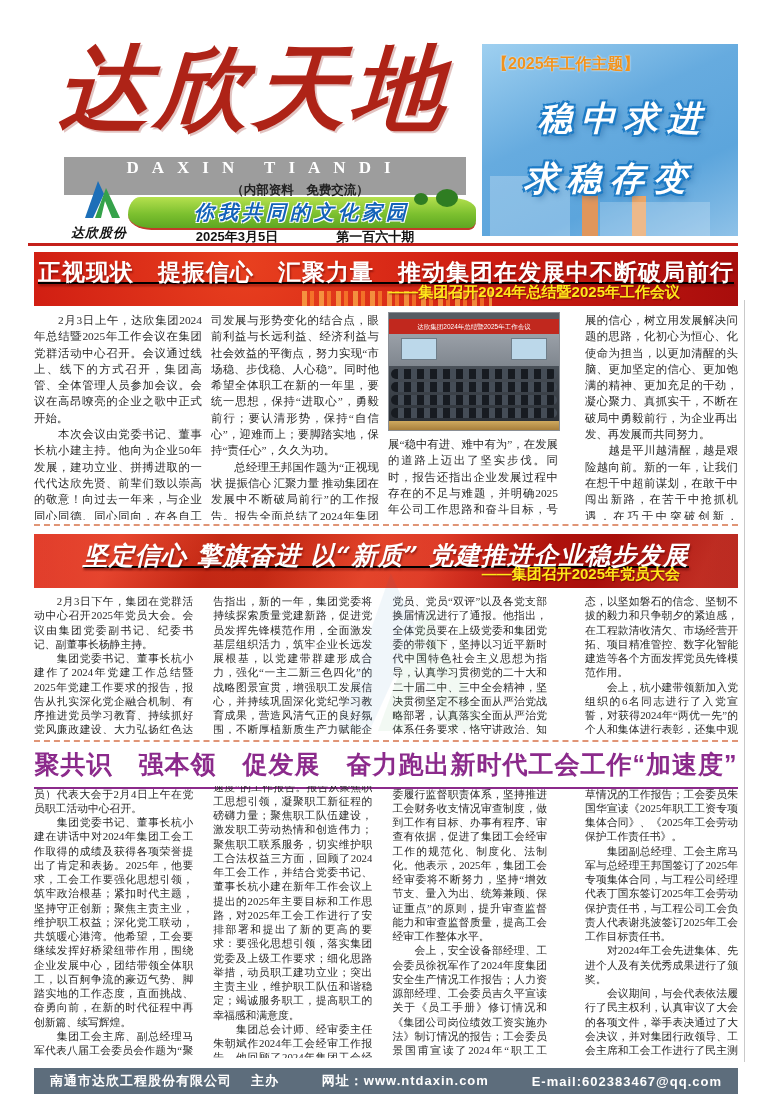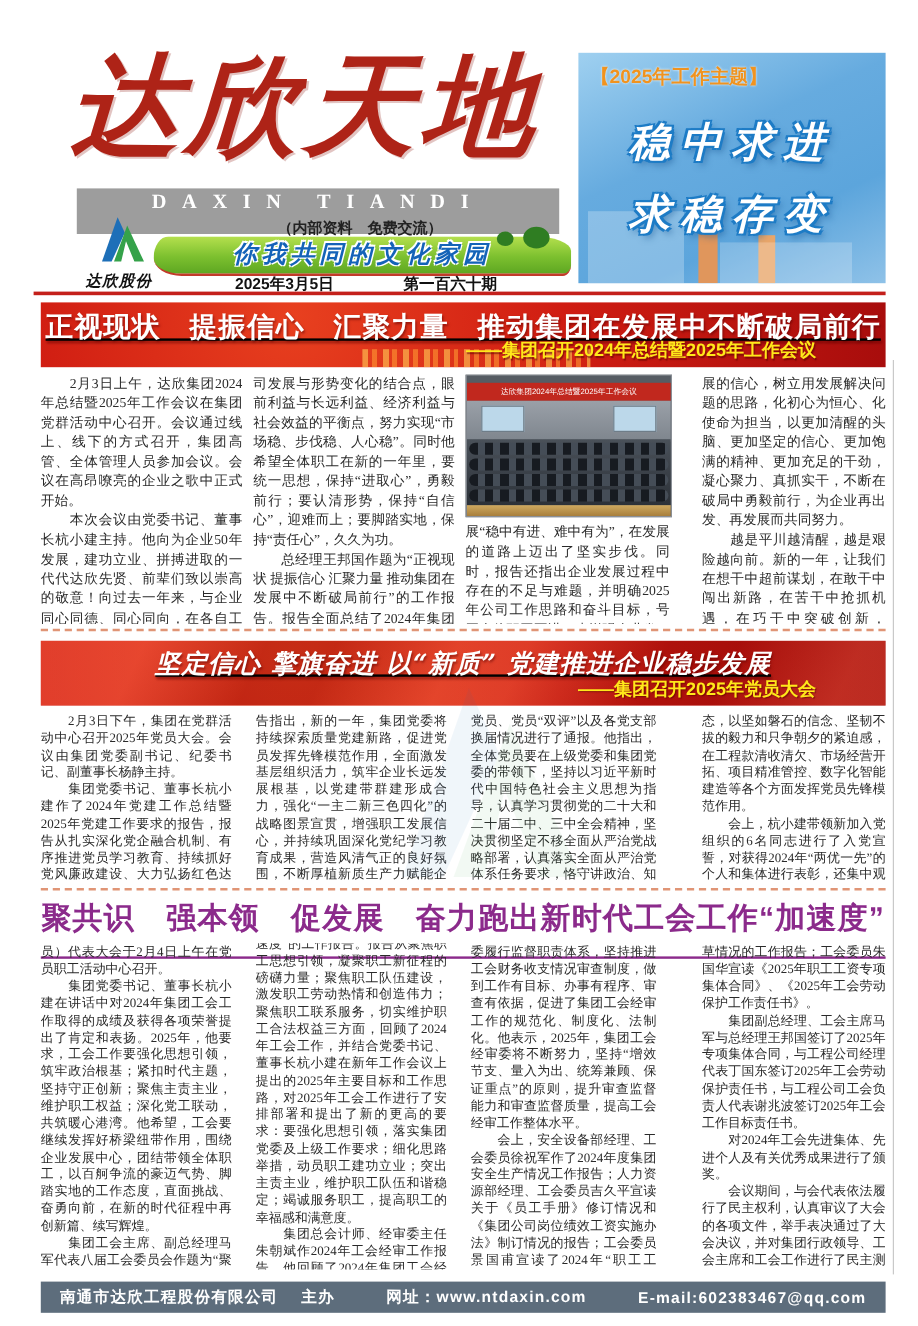--- a/index.html
+++ b/index.html
@@ -37,21 +37,21 @@
               font-weight:bold;font-style:italic;font-size:34px;letter-spacing:9px;color:#ffffff;
               text-shadow:0 0 2px #1e7cc6,2px 2px 0 #1e7cc6,-2px 2px 0 #1e7cc6,2px -2px 0 #1e7cc6,-2px -2px 0 #1e7cc6,3px 3px 6px rgba(20,80,140,.6);}
   .tb-bar{position:absolute;bottom:0;}
   .rule-red{position:absolute;left:28px;top:243px;width:710px;height:3px;background:#c4201b;}
 
   
   .banner{position:absolute;left:34px;width:704px;height:54px;overflow:hidden;
           background:radial-gradient(circle at 30% 20%,#e8401f 0%,#d01d12 45%,#a80d0c 100%);text-decoration:underline;}
   .banner .b-title{position:relative;text-align:center;margin-top:5px;font-family:"Liberation Sans",sans-serif;
           font-weight:bold;font-size:23px;color:#ffffff;letter-spacing:1px;text-shadow:1px 2px 2px rgba(90,0,0,.55);}
-  .banner.calli .b-title{font-family:"DejaVu Serif",serif;font-style:italic;font-size:21px;}
+  .banner.calli .b-title{font-family:"DejaVu Serif",serif;font-style:italic;font-size:25px;}
   .banner .b-sub{position:absolute;right:58px;top:31px;font-family:"Liberation Sans",sans-serif;
           font-weight:bold;font-size:15px;color:#ffe81a;text-shadow:1px 1px 1px rgba(90,0,0,.6);}
   .skyline{position:absolute;left:38%;bottom:0;width:190px;height:15px;opacity:.75;
            background:repeating-linear-gradient(90deg,rgba(255,190,80,.9) 0 5px,rgba(255,120,40,.15) 5px 8px,rgba(255,150,50,.85) 8px 12px,rgba(255,120,40,.1) 12px 17px);}
   .silk{position:absolute;inset:0;background:linear-gradient(115deg,rgba(255,120,90,.35) 0 12%,rgba(120,0,0,.30) 26% 34%,rgba(255,140,100,.25) 48% 56%,rgba(120,0,0,.28) 72% 80%,rgba(255,150,110,.22) 94%);}
 
   
   .article-body{position:absolute;left:34px;width:704px;display:flex;gap:9px;overflow:hidden;}
   .col{text-align:justify;white-space:pre-line;overflow:hidden;color:#2a2a2a;}
   .a12{font-size:11.4px;line-height:1.43;}
@@ -68,21 +68,21 @@
   .photo .screen{position:absolute;top:25px;width:34px;height:20px;background:#bcd8ea;border:1px solid #6f7d88;}
   .photo .crowd{position:absolute;left:0;bottom:9px;width:100%;height:55px;background:linear-gradient(#4a5159,#2c3138);}
   .photo .row{height:10px;margin:3px 2px;border-radius:5px;
               background:repeating-linear-gradient(90deg,#171b21 0 7px,#454d57 7px 13px);}
   .photo .floor{position:absolute;left:0;bottom:0;width:100%;height:9px;background:linear-gradient(#cfa95f,#a87f3c);}
 
   .dashed{position:absolute;left:34px;width:704px;border-top:2px dashed #e09576;}
 
   .headline3{position:absolute;left:34px;top:748px;width:704px;text-align:center;
              font-family:"Liberation Sans",sans-serif;font-weight:bold;font-size:25px;color:#8b2a8b;
-             letter-spacing:1px;padding-bottom:16px;border-bottom:2px solid #8b2a8b;}
+             letter-spacing:1px;padding-bottom:6px;border-bottom:2px solid #8b2a8b;}
 
   .watermark{position:absolute;left:280px;top:560px;opacity:.06;}
 
   .v-rule{position:absolute;left:744px;top:300px;width:1px;height:762px;background:#c9c9c9;}
 
   
   .footer{position:absolute;left:34px;top:1068px;width:704px;height:26px;background:#5d6d7c;
           color:#ffffff;display:flex;align-items:center;justify-content:space-between;
           padding:0 16px;box-sizing:border-box;font-family:"Liberation Sans",sans-serif;
           font-size:13px;font-weight:bold;letter-spacing:1px;}
@@ -117,21 +117,21 @@
     <span>2025年3月5日</span>
     <span>第一百六十期</span>
   </div>
 
   <div class="theme-box">
     <div class="tb-bar" style="left:8px;width:80px;height:60px;background:rgba(255,255,255,.25);"></div>
     <div class="tb-bar" style="left:100px;width:16px;height:48px;background:#e0965c;"></div>
     <div class="tb-bar" style="left:150px;width:14px;height:40px;background:#e8a66a;"></div>
     <div class="tb-bar" style="left:118px;width:110px;height:34px;background:rgba(255,255,255,.22);"></div>
     <div class="theme-label">【2025年工作主题】</div>
-    <div class="theme-line" style="top:52px;">稳中求进</div>
+    <div class="theme-line" style="top:52px;padding-left:14px;">稳中求进</div>
     <div class="theme-line" style="top:112px;">求稳存变</div>
   </div>
 
   <div class="rule-red"></div>
   <div class="v-rule"></div>
 
   <div class="banner" style="top:252px;">
     <div class="b-title">正视现状　提振信心　汇聚力量　推动集团在发展中不断破局前行</div>
     <div class="skyline"></div>
     <div class="b-sub">——集团召开2024年总结暨2025年工作会议</div>

